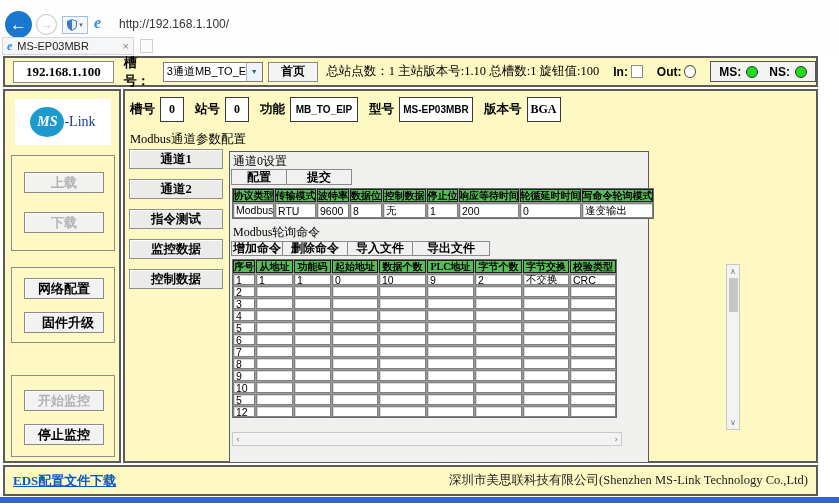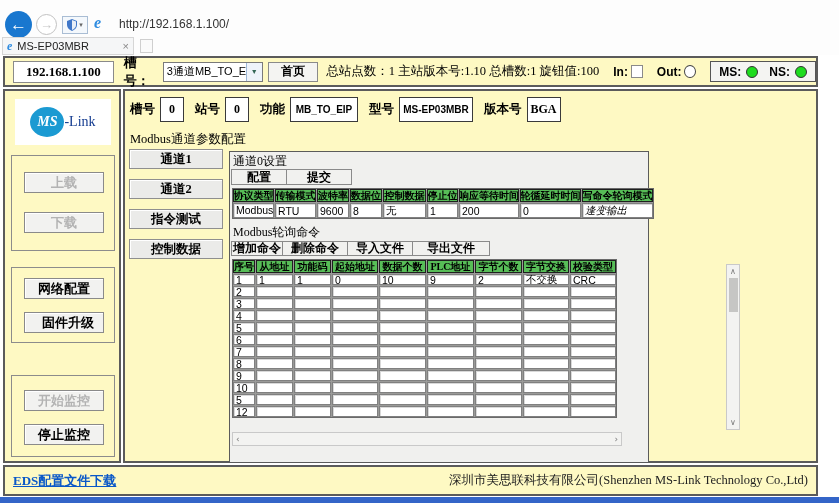--- a/index.html
+++ b/index.html
@@ -180,20 +180,21 @@
       <span class="devlabel">型号</span>
       <div class="devbox mono" style="width:74px;">MS-EP03MBR</div>
       <span class="devlabel">版本号</span>
       <div class="devbox" style="width:34px;">BGA</div>
     </div>
     <div id="maintitle">Modbus通道参数配置</div>
     <div id="tabscol">
         <div class="vtab">通道1</div>
         <div class="vtab">通道2</div>
         <div class="vtab">指令测试</div>
+        <div class="vtab">监控数据</div>
         <div class="vtab">控制数据</div>
       </div>
 
     <div id="bigpanel">
       <div class="sectitle" style="top:1px;">通道0设置</div>
       <div class="btnrow" style="left:1px; top:17px;">
         <div class="flatbtn" style="width:56px;">配置</div>
         <div class="flatbtn" style="width:66px;">提交</div>
       </div>
       <div class="grid" id="settingsgrid" style="left: 2px; top: 36px; grid-template-columns: 41px 41px 32px 32px 43px 31px 60px 61px 71px;">
@@ -207,21 +208,21 @@
           <div class="th">轮循延时时间</div>
           <div class="th">写命令轮询模式</div>
           <div class="tdcell" style="height: 15px;">Modbus主站</div>
           <div class="tdcell" style="height: 15px;">RTU</div>
           <div class="tdcell" style="height: 15px;">9600</div>
           <div class="tdcell" style="height: 15px;">8</div>
           <div class="tdcell" style="height: 15px;">无</div>
           <div class="tdcell" style="height: 15px;">1</div>
           <div class="tdcell" style="height: 15px;">200</div>
           <div class="tdcell" style="height: 15px;">0</div>
-          <div class="tdcell" style="height: 15px; font-style: italic;">逢变输出</div>
+          <div class="tdcell" style="height: 15px;">逢变输出</div>
         </div>
 
       <div class="sectitle" style="top:72px;">Modbus轮询命令</div>
       <div class="btnrow" id="pollbtns" style="left:1px; top:89px;">
           <div class="flatbtn" style="width: 52px; height: 15px;">增加命令</div>
           <div class="flatbtn" style="width: 66px; height: 15px;">删除命令</div>
           <div class="flatbtn" style="width: 66px; height: 15px;">导入文件</div>
           <div class="flatbtn" style="width: 78px; height: 15px;">导出文件</div>
         </div>
       <div class="grid" id="pollgrid" style="left: 2px; top: 107px; grid-template-columns: 22px 37px 37px 46px 47px 47px 47px 46px 46px;">

